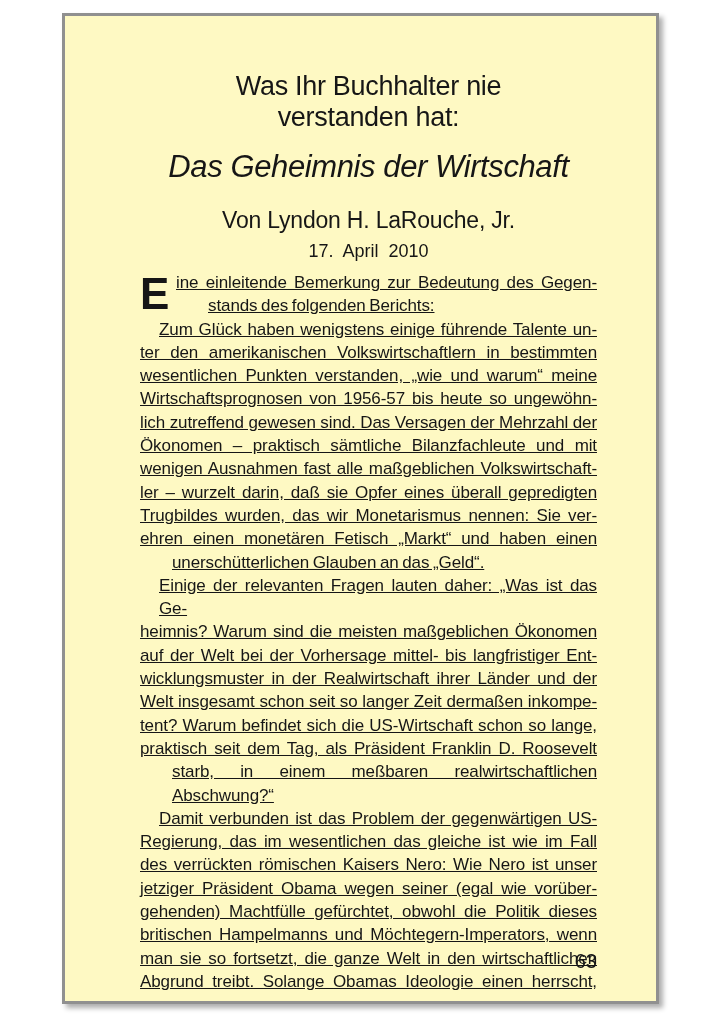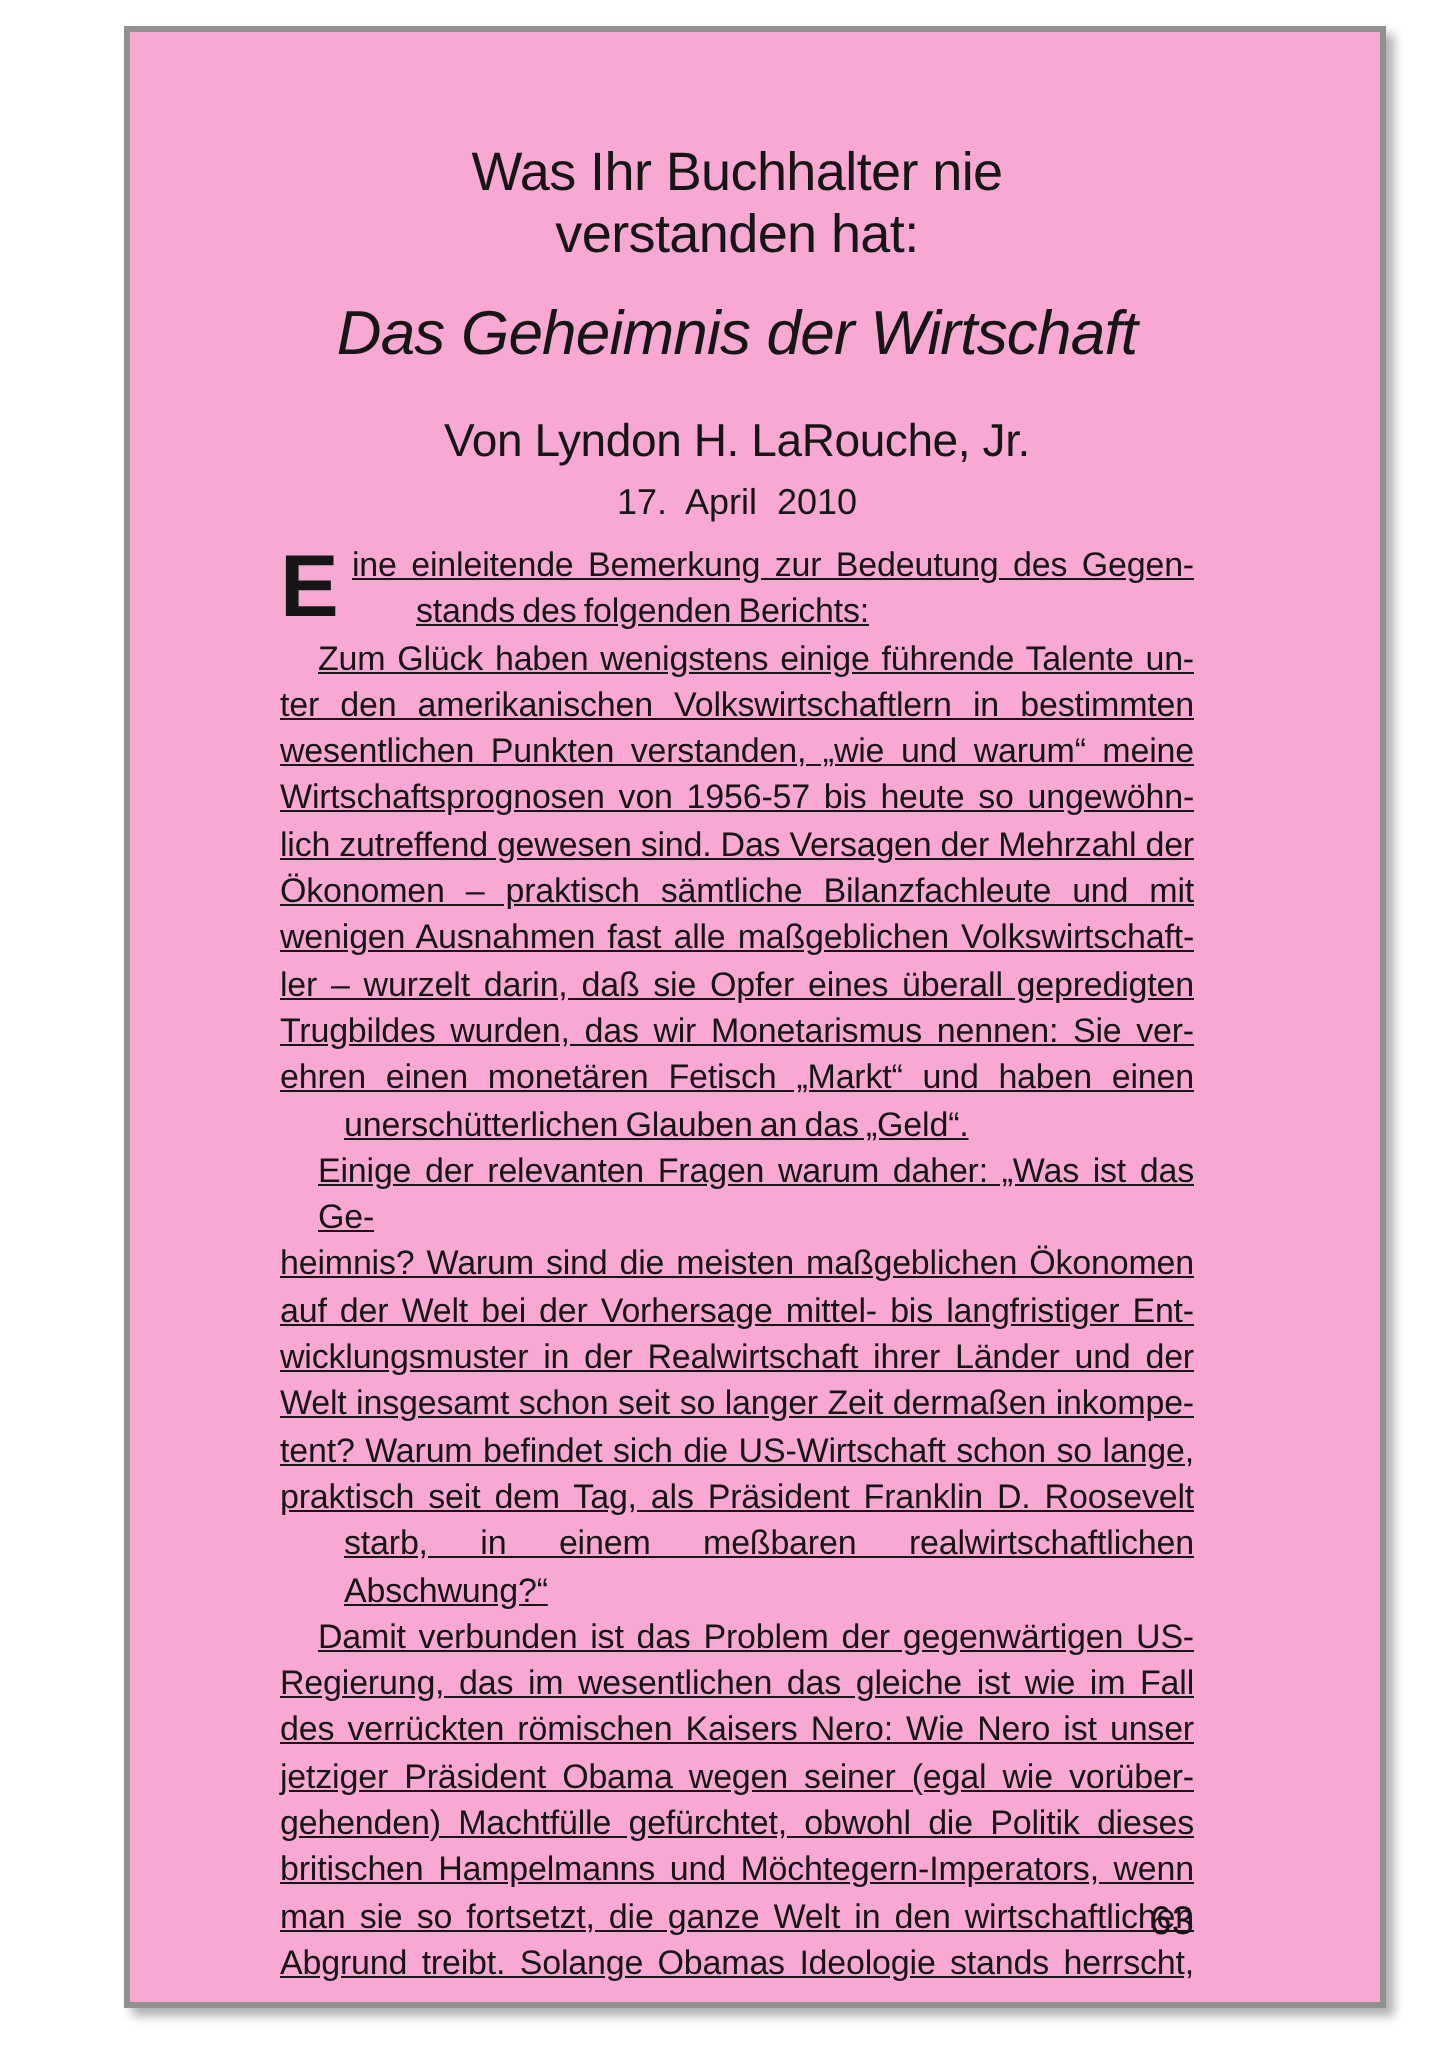--- a/index.html
+++ b/index.html
@@ -7,23 +7,22 @@
     --border:#909090;
     --bg:#ffffff;
   }
   html,body{margin:0;padding:0;background:var(--bg);}
   body{
     width:724px;height:1024px;position:relative;overflow:hidden;
     font-family:"Liberation Sans","DejaVu Sans",sans-serif;color:var(--ink);
   }
   .sheet{
     position:absolute;left:62px;top:13px;width:591px;height:985px;
-    background:#f9a8d4;border:3px solid var(--border);
+    background:#fef9c3;border:3px solid var(--border);
     box-shadow:4px 4px 5px rgba(0,0,0,0.32);
-    padding-left:34px;
   }
   .content{position:absolute;left:75px;top:0;width:457px;height:100%;}
   .title-block{text-align:center;padding-top:55px;}
   .kicker{font-size:27px;line-height:31px;letter-spacing:-0.3px;white-space:nowrap;}
   .title{font-size:31px;line-height:36px;font-weight:400;margin:16px 0 0;letter-spacing:-0.4px;white-space:nowrap;font-style:italic;}
   .byline{font-size:23px;line-height:26px;margin-top:22px;letter-spacing:-0.2px;white-space:nowrap;}
   .date{font-size:18px;line-height:22px;margin-top:7px;word-spacing:5px;text-align:center;}
   .body{
     position:absolute;top:255px;left:0;width:457px;
     font-size:17px;line-height:23.3px;letter-spacing:-0.1px;word-spacing:-1px;
@@ -62,34 +61,34 @@
         <div class="line">ter den amerikanischen Volkswirtschaftlern in bestimmten</div>
         <div class="line">wesentlichen Punkten verstanden, „wie und warum“ meine</div>
         <div class="line">Wirtschaftsprognosen von 1956-57 bis heute so ungewöhn-</div>
         <div class="line">lich zutreffend gewesen sind. Das Versagen der Mehrzahl der</div>
         <div class="line">Ökonomen – praktisch sämtliche Bilanzfachleute und mit</div>
         <div class="line">wenigen Ausnahmen fast alle maßgeblichen Volkswirtschaft-</div>
         <div class="line">ler – wurzelt darin, daß sie Opfer eines überall gepredigten</div>
         <div class="line">Trugbildes wurden, das wir Monetarismus nennen: Sie ver-</div>
         <div class="line">ehren einen monetären Fetisch „Markt“ und haben einen</div>
         <div class="line para-last">unerschütterlichen Glauben an das „Geld“.</div>
-        <div class="line indent">Einige der relevanten Fragen warum daher: „Was ist das Ge-</div>
+        <div class="line indent">Einige der relevanten Fragen lauten daher: „Was ist das Ge-</div>
         <div class="line">heimnis? Warum sind die meisten maßgeblichen Ökonomen</div>
         <div class="line">auf der Welt bei der Vorhersage mittel- bis langfristiger Ent-</div>
         <div class="line">wicklungsmuster in der Realwirtschaft ihrer Länder und der</div>
         <div class="line">Welt insgesamt schon seit so langer Zeit dermaßen inkompe-</div>
         <div class="line">tent? Warum befindet sich die US-Wirtschaft schon so lange,</div>
         <div class="line">praktisch seit dem Tag, als Präsident Franklin D. Roosevelt</div>
         <div class="line para-last">starb, in einem meßbaren realwirtschaftlichen Abschwung?“</div>
         <div class="line indent">Damit verbunden ist das Problem der gegenwärtigen US-</div>
         <div class="line">Regierung, das im wesentlichen das gleiche ist wie im Fall</div>
         <div class="line">des verrückten römischen Kaisers Nero: Wie Nero ist unser</div>
         <div class="line">jetziger Präsident Obama wegen seiner (egal wie vorüber-</div>
         <div class="line">gehenden) Machtfülle gefürchtet, obwohl die Politik dieses</div>
         <div class="line">britischen Hampelmanns und Möchtegern-Imperators, wenn</div>
         <div class="line">man sie so fortsetzt, die ganze Welt in den wirtschaftlichen</div>
-        <div class="line">Abgrund treibt. Solange Obamas Ideologie stands herrscht,</div>
+        <div class="line">Abgrund treibt. Solange Obamas Ideologie einen herrscht,</div>
       </section>
 
     <div class="pagenum">63</div>
 
   </div>
 </div>
 
 </body></html>

